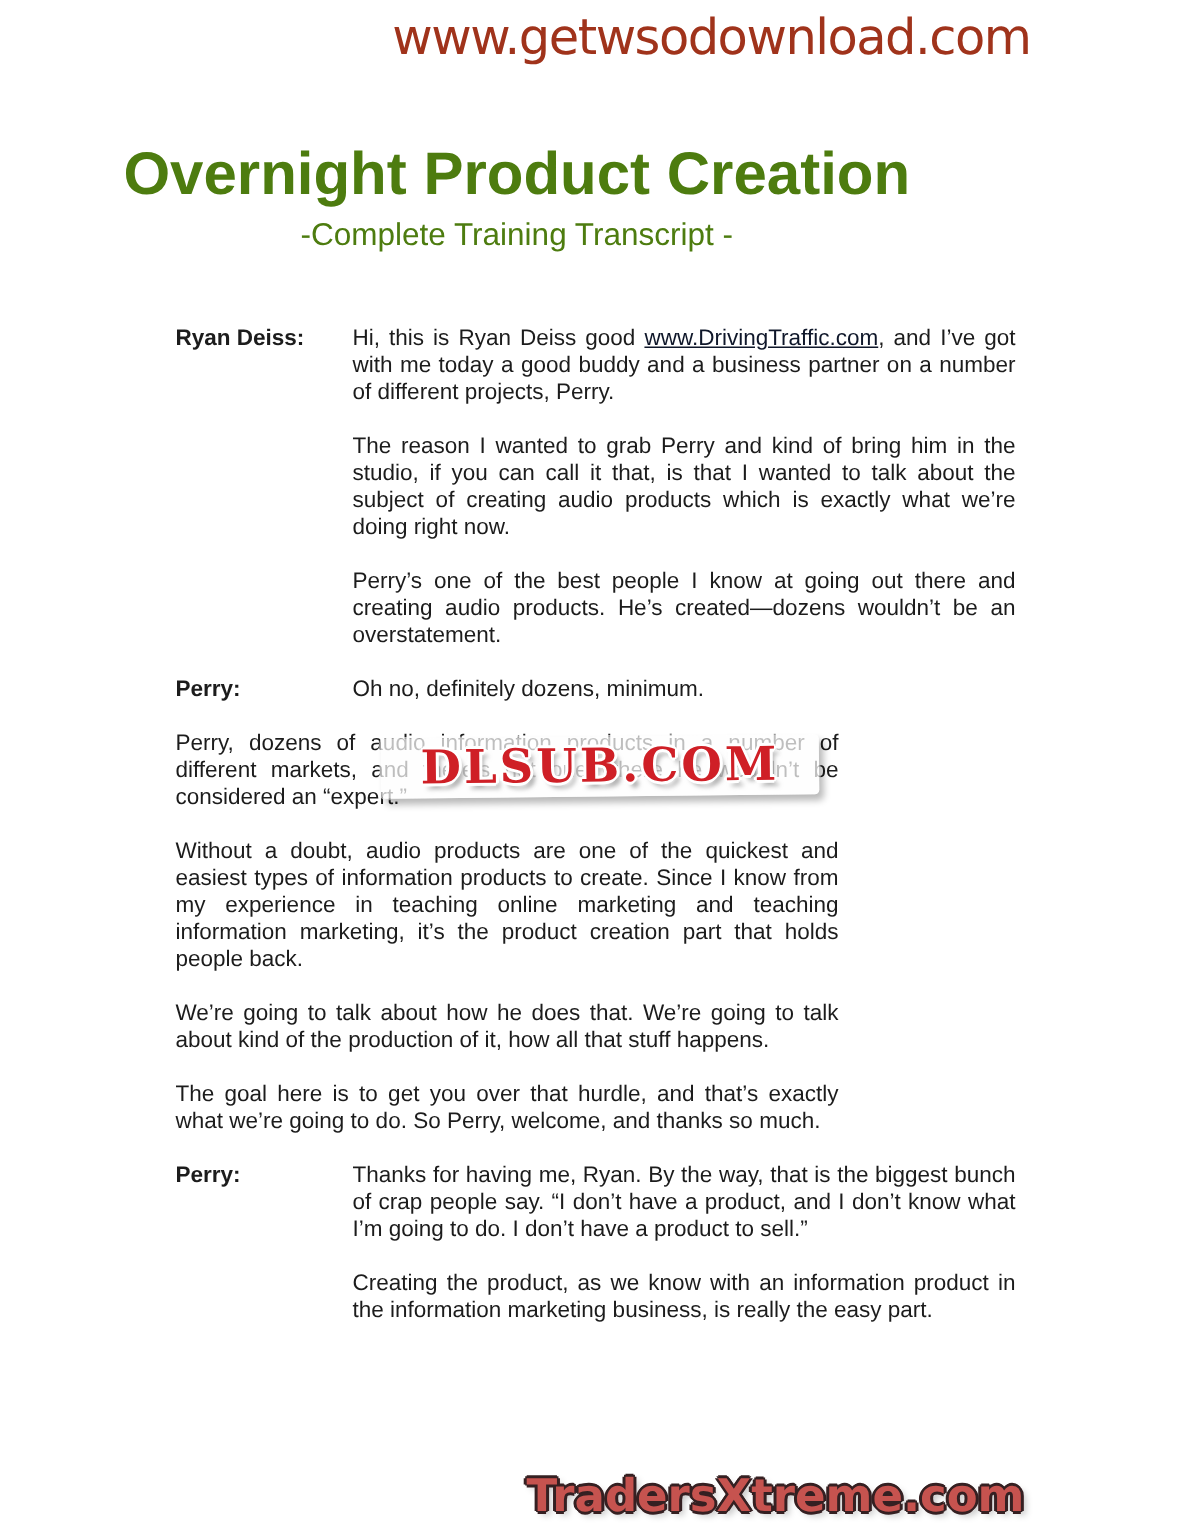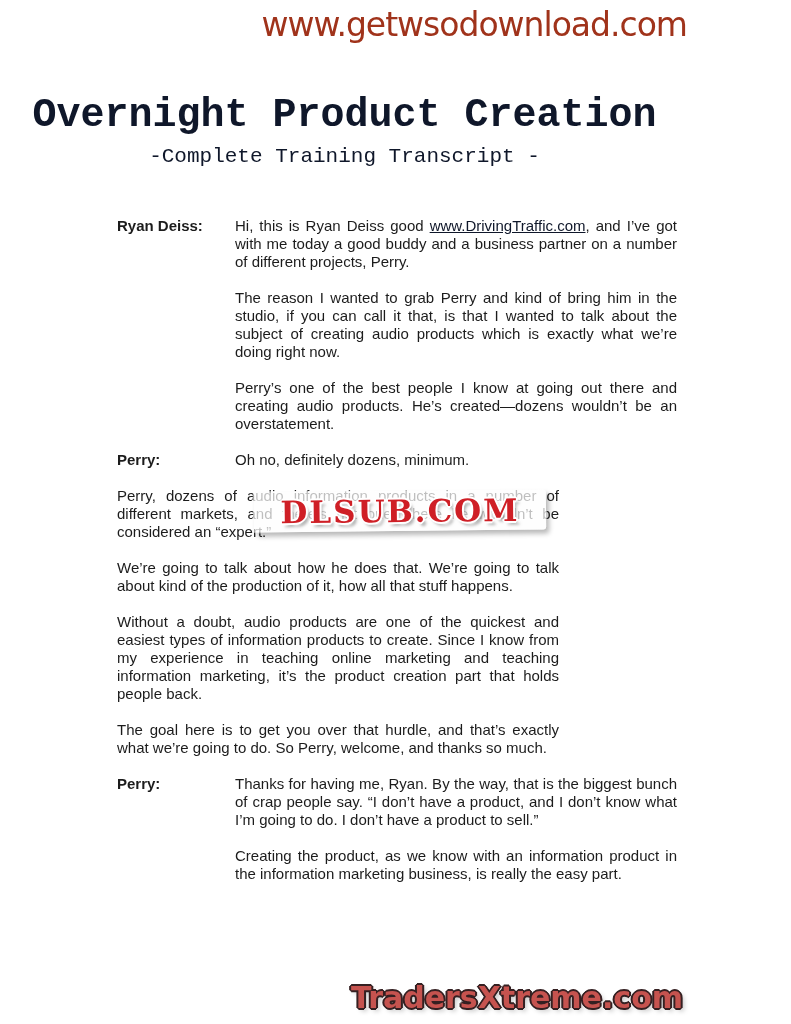--- a/index.html
+++ b/index.html
@@ -16,21 +16,21 @@
   }
   .site-right {
     display:inline-block; font-family:"Liberation Sans", sans-serif; font-weight:bold;
     font-size:43px; line-height:46px; letter-spacing:-2px;
     background:linear-gradient(180deg,#2f2f2f 0%, #6f6f6f 45%, #8c8c8c 60%, #74503f 85%, #5c2a1c 100%);
     -webkit-background-clip:text; background-clip:text; color:transparent;
   }
 
   
   .title-block { position:absolute; top:92px; left:0; width:100%; text-align:center;
-    font-family:Liberation Mono, monospace; color:#0f172a; }
+    font-family:Liberation Sans, sans-serif; color:#4d7c0f; }
   .title-block h1 { margin:0; font-size:40px; font-weight:600; line-height:48px; }
   .title-block h2 { margin:4px 0 0; font-size:21px; font-weight:500; line-height:26px; }
 
   
   .transcript {
     position:absolute; top:217px; left:117px; width:560px;
     font-size:15px; line-height:18px; color:#1c1c1c;
   }
   .block { display:flex; }
   .speaker { flex:0 0 118px; width:118px; font-weight:bold; }
@@ -91,22 +91,22 @@
       </div>
       <div class="block">
         <div class="speaker">Perry:</div>
         <div class="paras">
           <p class="para"><span>Oh no, definitely dozens, minimum.</span></p>
         </div>
       </div>
       <div class="block">
         <div class="paras">
           <p class="para"><span>Perry, dozens of audio information products in a number of different markets, and there’s not one where he wouldn’t be considered an “expert.”</span></p>
+          <p class="para"><span>Without a doubt, audio products are one of the quickest and easiest types of information products to create. Since I know from my experience in teaching online marketing and teaching information marketing, it’s the product creation part that holds people back.</span></p>
           <p class="para"><span>We’re going to talk about how he does that. We’re going to talk about kind of the production of it, how all that stuff happens.</span></p>
-          <p class="para"><span>Without a doubt, audio products are one of the quickest and easiest types of information products to create. Since I know from my experience in teaching online marketing and teaching information marketing, it’s the product creation part that holds people back.</span></p>
           <p class="para"><span>The goal here is to get you over that hurdle, and that’s exactly what we’re going to do. So Perry, welcome, and thanks so much.</span></p>
         </div>
       </div>
       <div class="block">
         <div class="speaker">Perry:</div>
         <div class="paras">
           <p class="para"><span>Thanks for having me, Ryan. By the way, that is the biggest bunch of crap people say. “I don’t have a product, and I don’t know what I’m going to do. I don’t have a product to sell.”</span></p>
           <p class="para"><span>Creating the product, as we know with an information product in the information marketing business, is really the easy part.</span></p>
         </div>
       </div>

